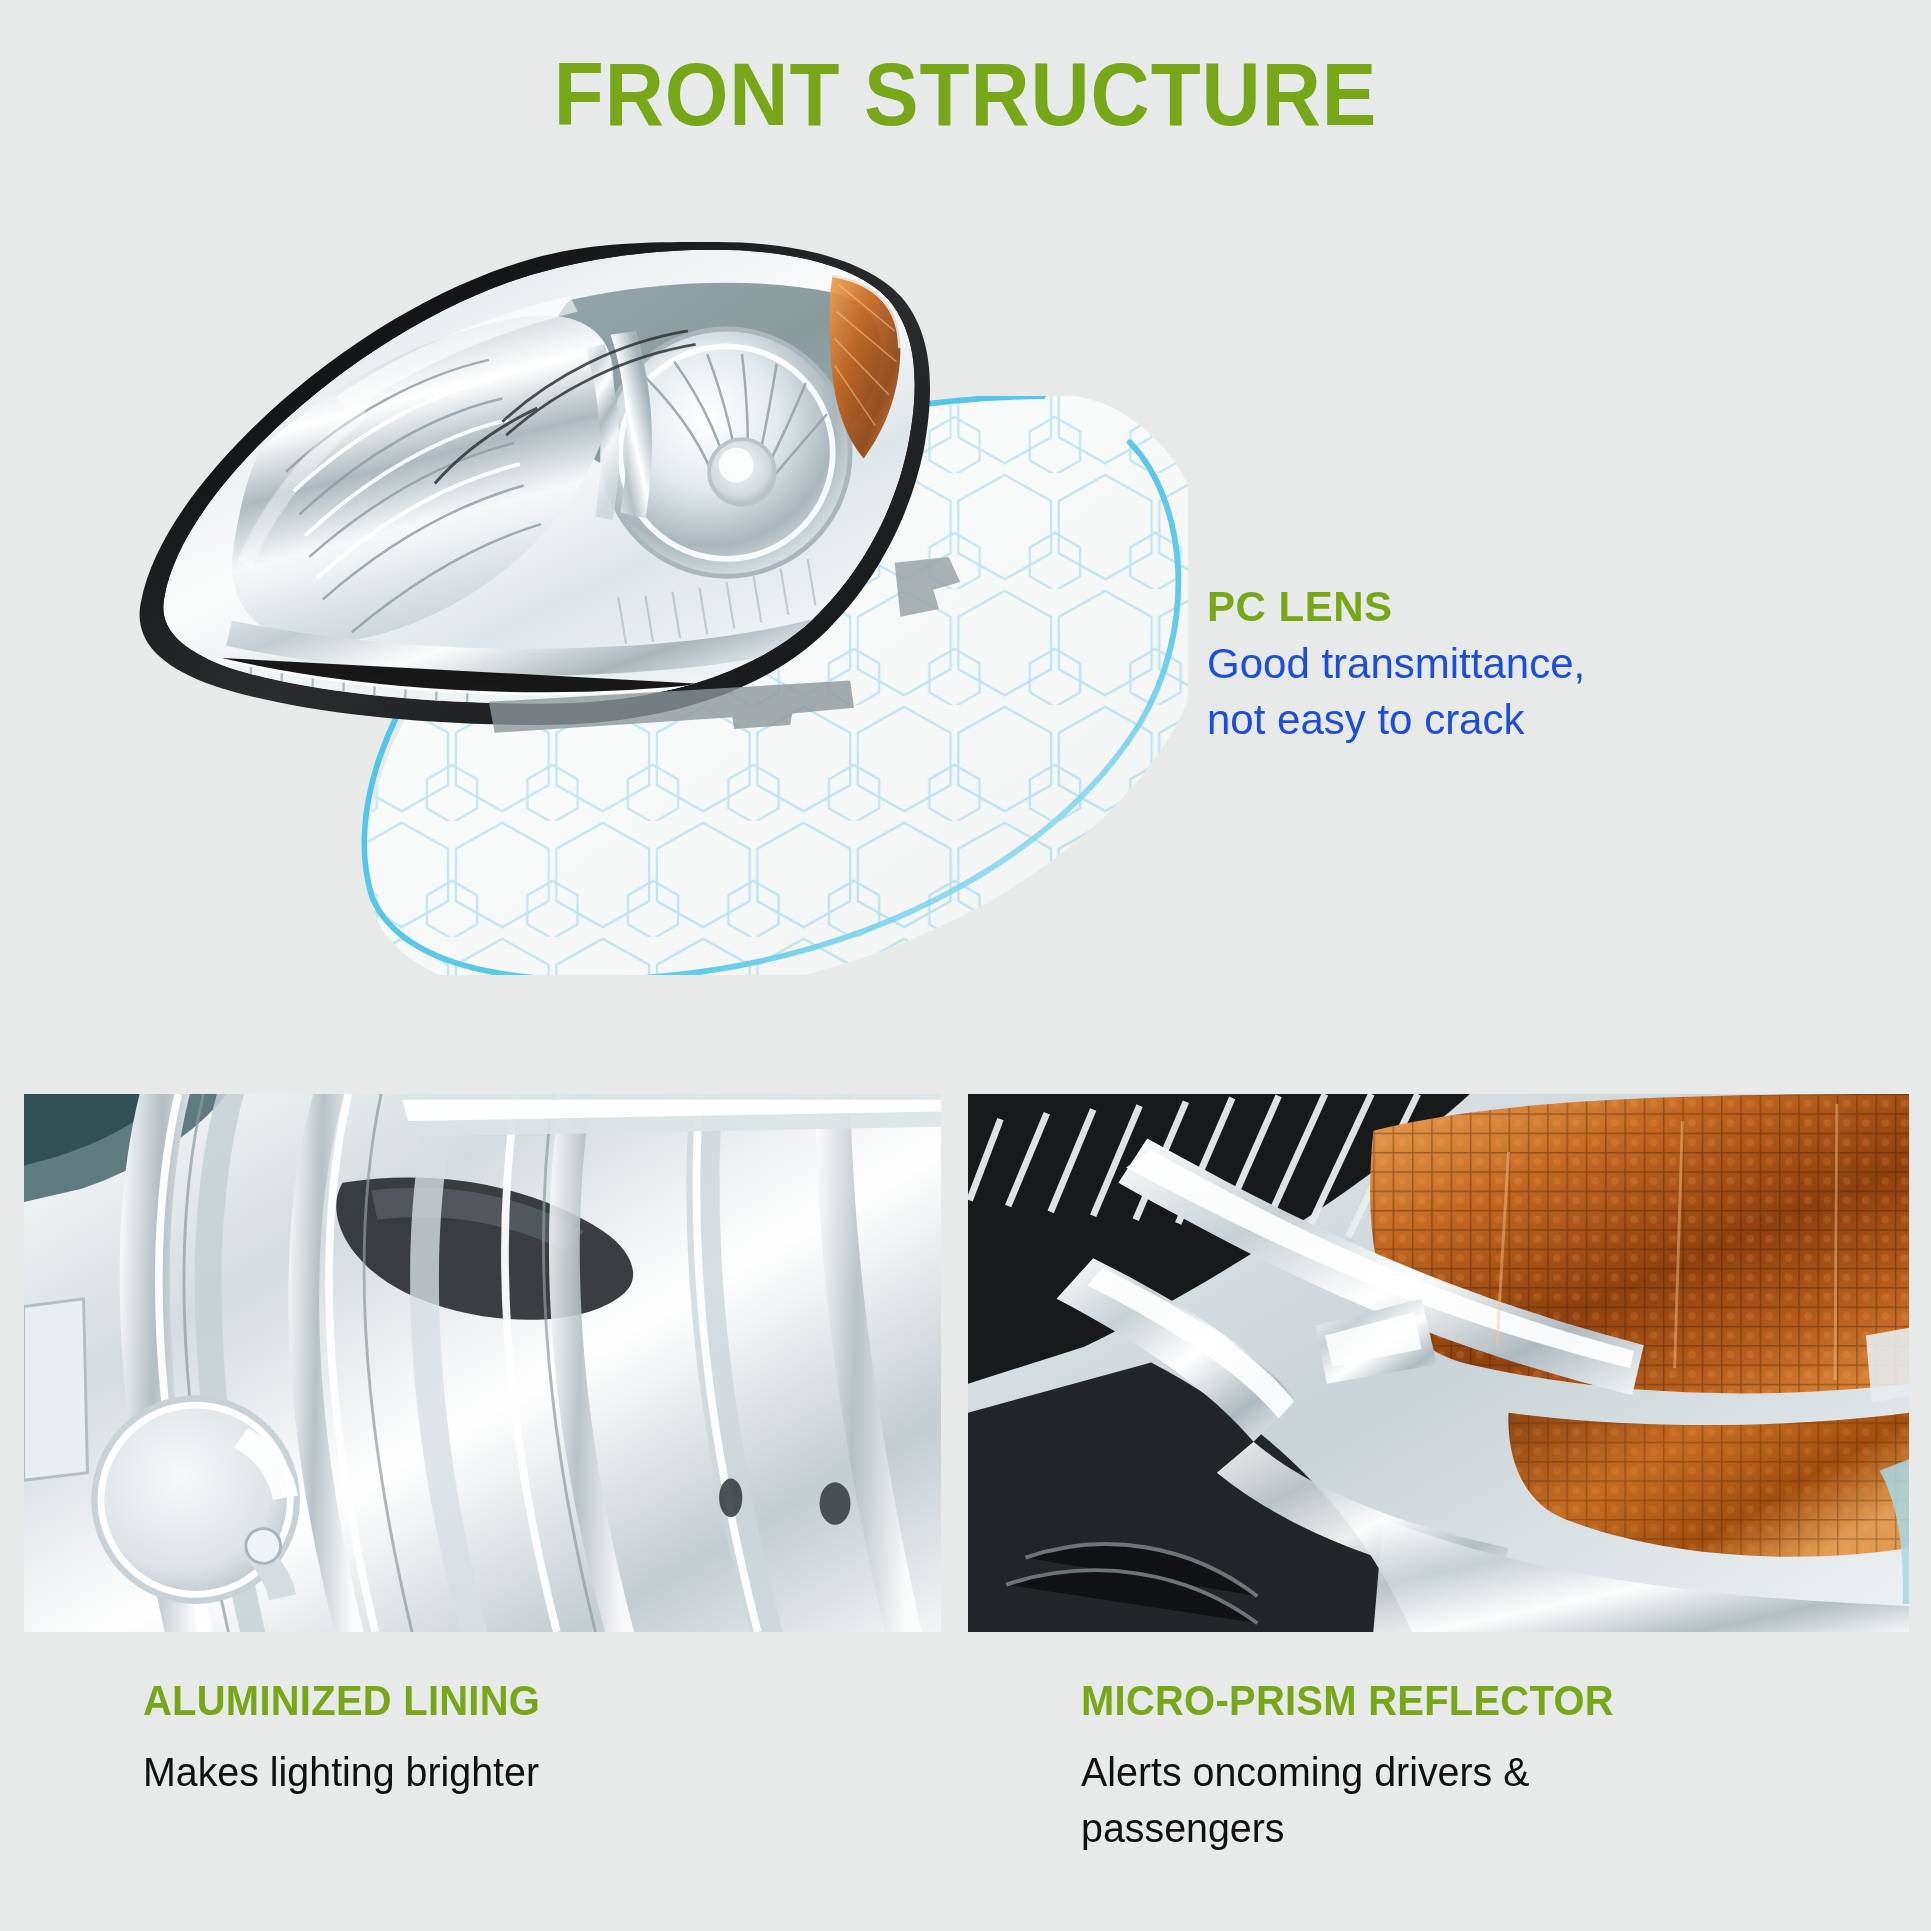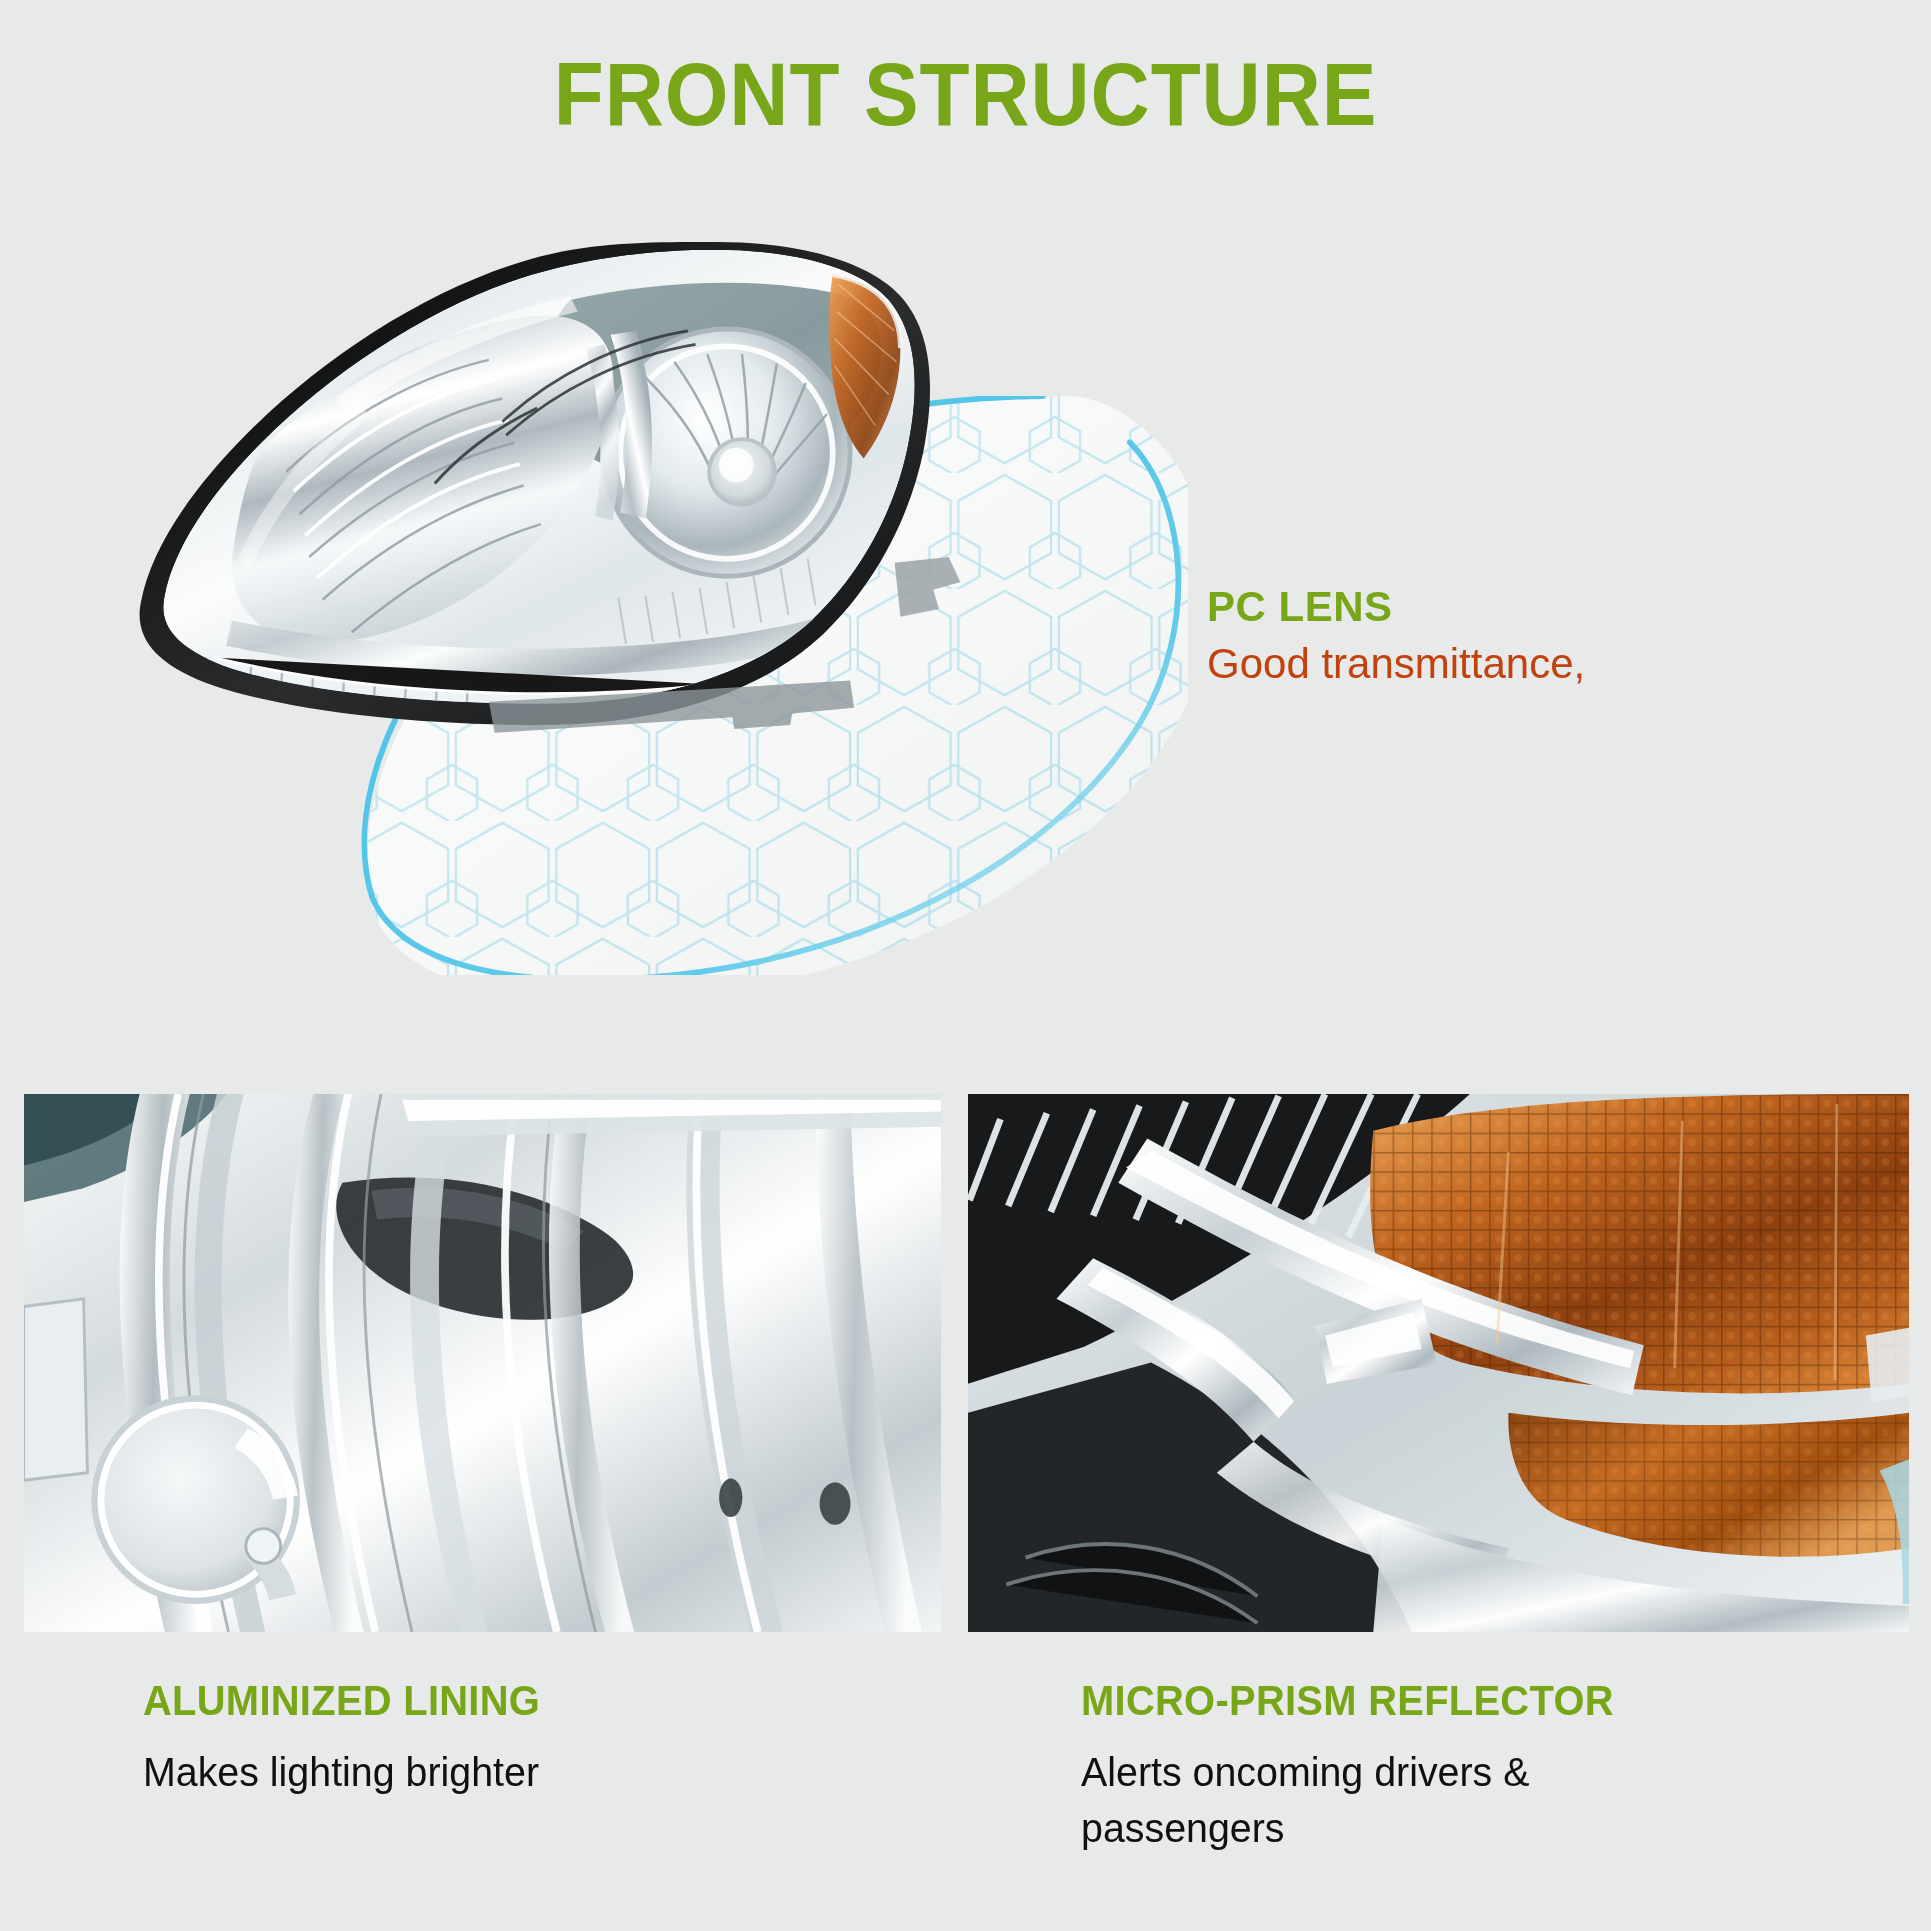--- a/index.html
+++ b/index.html
@@ -79,21 +79,21 @@
   .feature-callout .f-title {
     font-size:42px;
     font-weight:700;
     color:#77a718;
     letter-spacing:0.5px;
     line-height:1.1;
     margin-bottom:6px;
   }
   .feature-callout .f-desc {
     font-size:42px;
-    color:#c2410c;
+    color:#1d4ed8;
     line-height:1.34;
     font-weight:400;
   }
 
   
   .panels {
     position:absolute;
     left:0; top:1094px;
     width:1931px; height:541px;
   }
@@ -376,20 +376,21 @@
       <g fill="#8d969b" opacity="0.8">
         <path d="M 386 476 L 760 454 L 764 482 L 700 488 L 698 500 L 640 504 L 638 492 L 392 508 Z"></path>
       </g>
     </svg>
   </div>
 
   <div class="feature-callout">
     <div class="f-title">PC LENS</div>
     <div class="f-desc">
       <div>Good transmittance,</div>
+      <div>not easy to crack</div>
     </div>
   </div>
 </div>
 
 <div class="panels">
 
   <div class="panel panel-left">
     <svg viewBox="0 0 950 557" preserveAspectRatio="xMidYMid slice" width="917" height="538">
       <defs>
         <linearGradient id="alBg" x1="0" y1="0" x2="1" y2="1">

